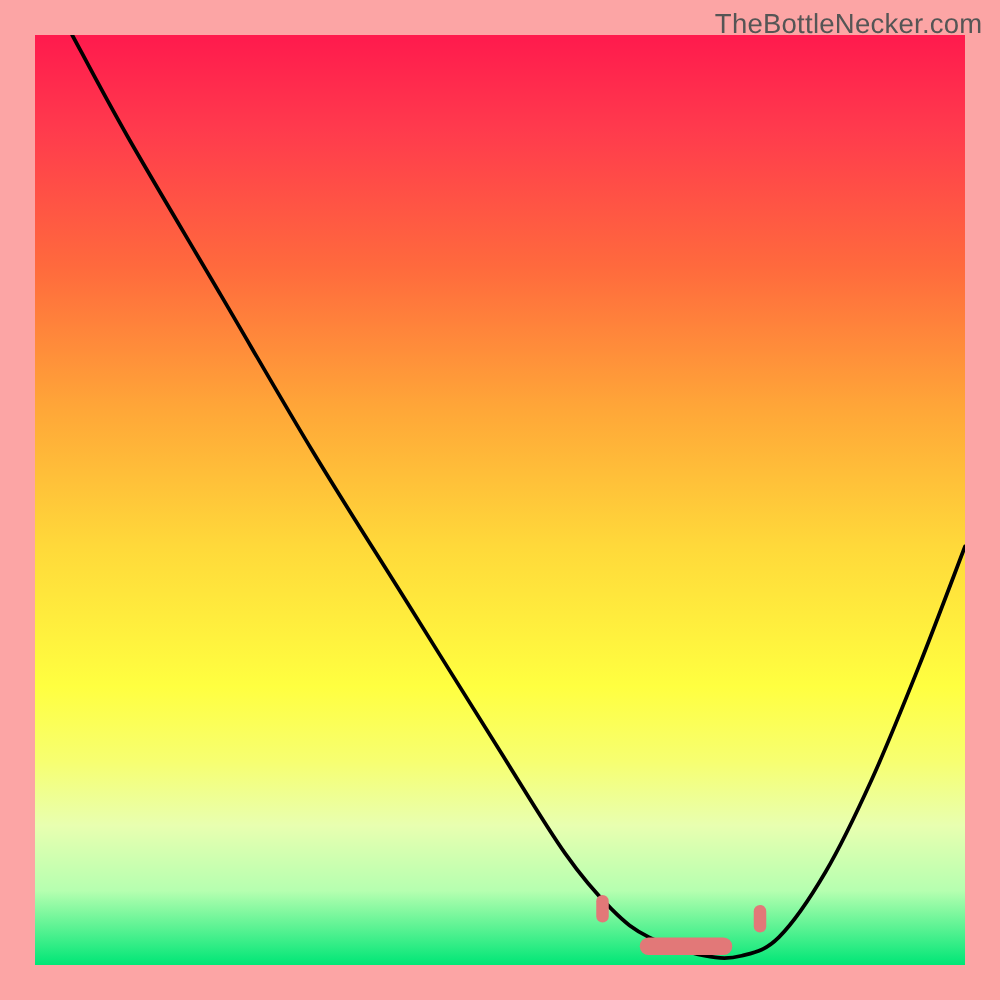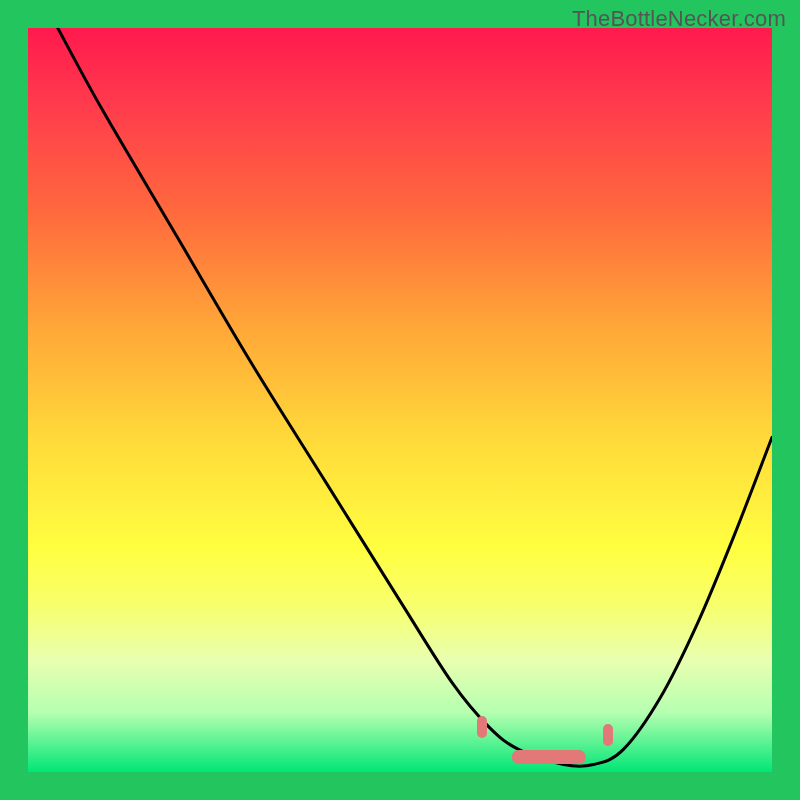--- a/index.html
+++ b/index.html
@@ -7,21 +7,21 @@
     padding: 0;
     width: 800px;
     height: 800px;
     background: #000;
     overflow: hidden;
   }
   .chart-container {
     position: relative;
     width: 800px;
     height: 800px;
-    background: #22c55e;
+    background: #fca5a5;
   }
   .plot-area {
     position: absolute;
     left: 28px;
     top: 28px;
     width: 744px;
     height: 744px;
     background: linear-gradient(to bottom,
       #ff1a4d 0%,
       #ff3a4d 10%,

